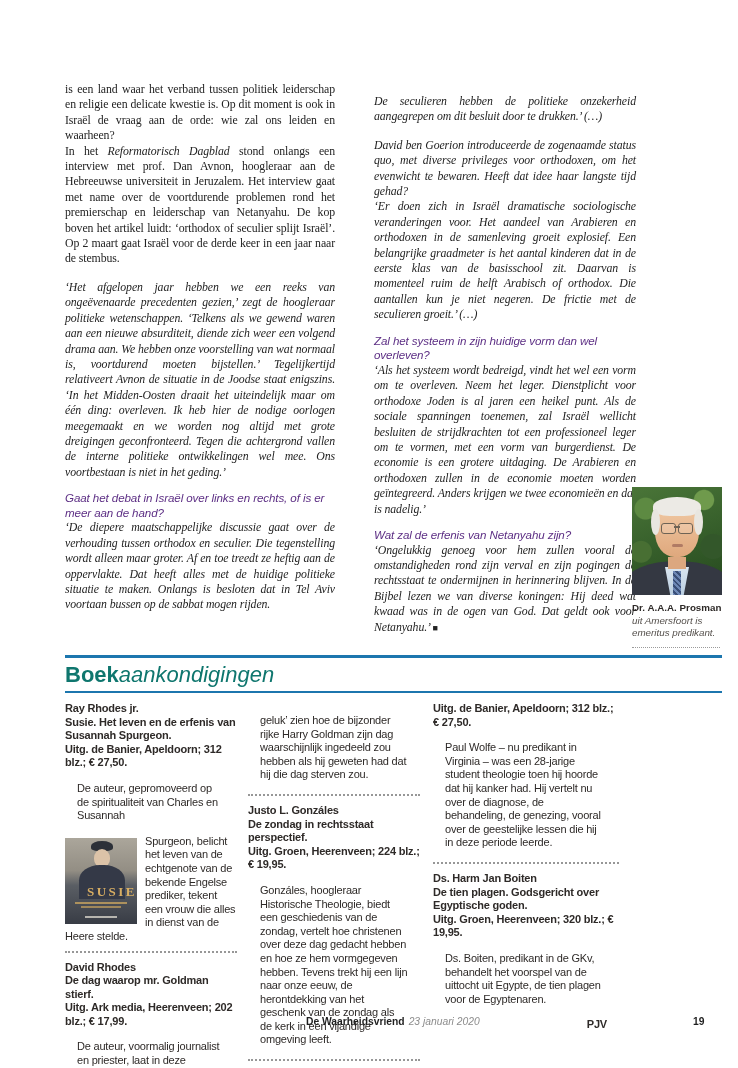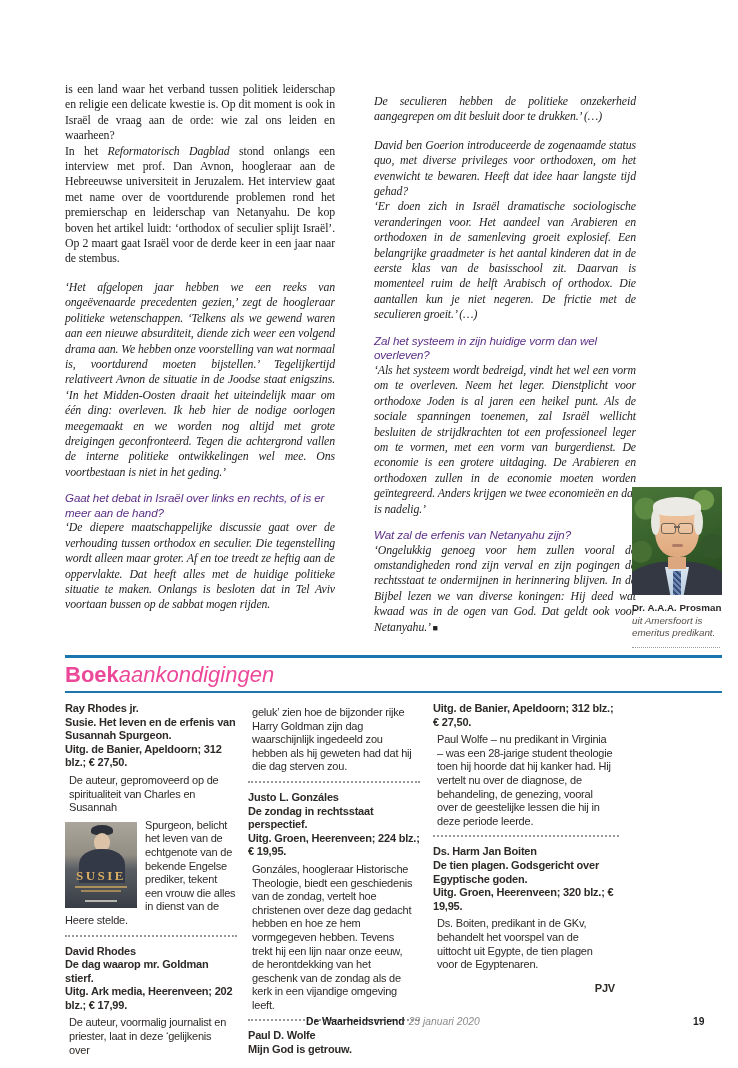--- a/index.html
+++ b/index.html
@@ -54,44 +54,44 @@
     line-height:12.6px;}
   .cap-name{font-weight:bold;color:#2e2a28;}
   .cap-line{font-style:italic;color:#55504c;}
   .cap-rule{margin-top:7px;border-top:1px dotted #9a9a9a;width:88px;height:0;}
 
   
   #books{position:absolute;left:65px;top:648px;width:657px;background:#fff;
     font-family:"Liberation Sans",sans-serif;}
   .rule{height:2.5px;background:#1c76ae;}
   .rule1{margin-top:7px;}
-  .btitle{margin:2px 0 1px;font-size:22px;line-height:30px;color:#ec4899;}
+  .btitle{margin:2px 0 1px;font-size:22px;line-height:30px;color:#0f766e;}
   .btitle .tb{font-weight:bold;}
   .btitle .ti{font-style:italic;font-weight:normal;}
   .bcols{display:flex;margin-top:9px;}
   .bcol{font-size:11px;line-height:13.6px;letter-spacing:-0.2px;color:#2e2a28;}
   .bcol1{width:172px;margin-right:11px;}
   .bcol2{width:172px;margin-right:13px;}
   .bcol3{width:186px;}
   .bh{font-weight:bold;margin:0;}
-  .bp{margin:4px;}
+  .bp{margin:12px;}
   .dotsep{border-top:2px dotted #979797;height:0;margin:7px 0 8px;}
   .initials{text-align:right;font-weight:bold;margin-top:10px;}
 
   
   .e1wrap{margin-top:1px;overflow:hidden;}
   .cover{float:left;width:72px;height:86px;margin:3px 8px 2px 0;position:relative;overflow:hidden;
     background:linear-gradient(180deg,#aba69b 0%,#938e84 38%,#5a5e64 55%,#383c45 100%);}
   .cv-hat{position:absolute;left:26px;top:3px;width:22px;height:10px;background:#2c3038;
     border-radius:50% 50% 30% 30%;}
   .cv-face{position:absolute;left:29px;top:11px;width:16px;height:18px;background:#dcc3a8;
     border-radius:50% 50% 45% 45%;}
   .cv-dress{position:absolute;left:14px;top:27px;width:46px;height:34px;background:#343947;
     border-radius:45% 45% 0 0;}
-  .cv-title{position:absolute;left:0;right:0;top:47px;text-align:center;color:#d8ae63;
+  .cv-title{position:absolute;left:0;right:0;top:47px;text-align:right;color:#d8ae63;
     font-family:"Liberation Serif",serif;font-size:13px;letter-spacing:2.5px;font-weight:bold;}
   .cv-sub{position:absolute;left:10px;right:10px;top:64px;height:2px;background:#c6a35f;opacity:.8;}
   .cv-sub2{position:absolute;left:16px;right:16px;top:68px;height:2px;background:#c6a35f;opacity:.7;}
   .cv-author{position:absolute;left:20px;right:20px;top:78px;height:2px;background:#d6d2c8;opacity:.8;}
 
   
   #footer-center{position:absolute;left:306px;top:1016px;font-family:"Liberation Sans",sans-serif;
     font-size:10.3px;line-height:12px;}
   #footer-center .mag{font-weight:bold;color:#1f1f1f;}
   #footer-center .date{font-style:italic;color:#8c8c8c;margin-left:4px;}

